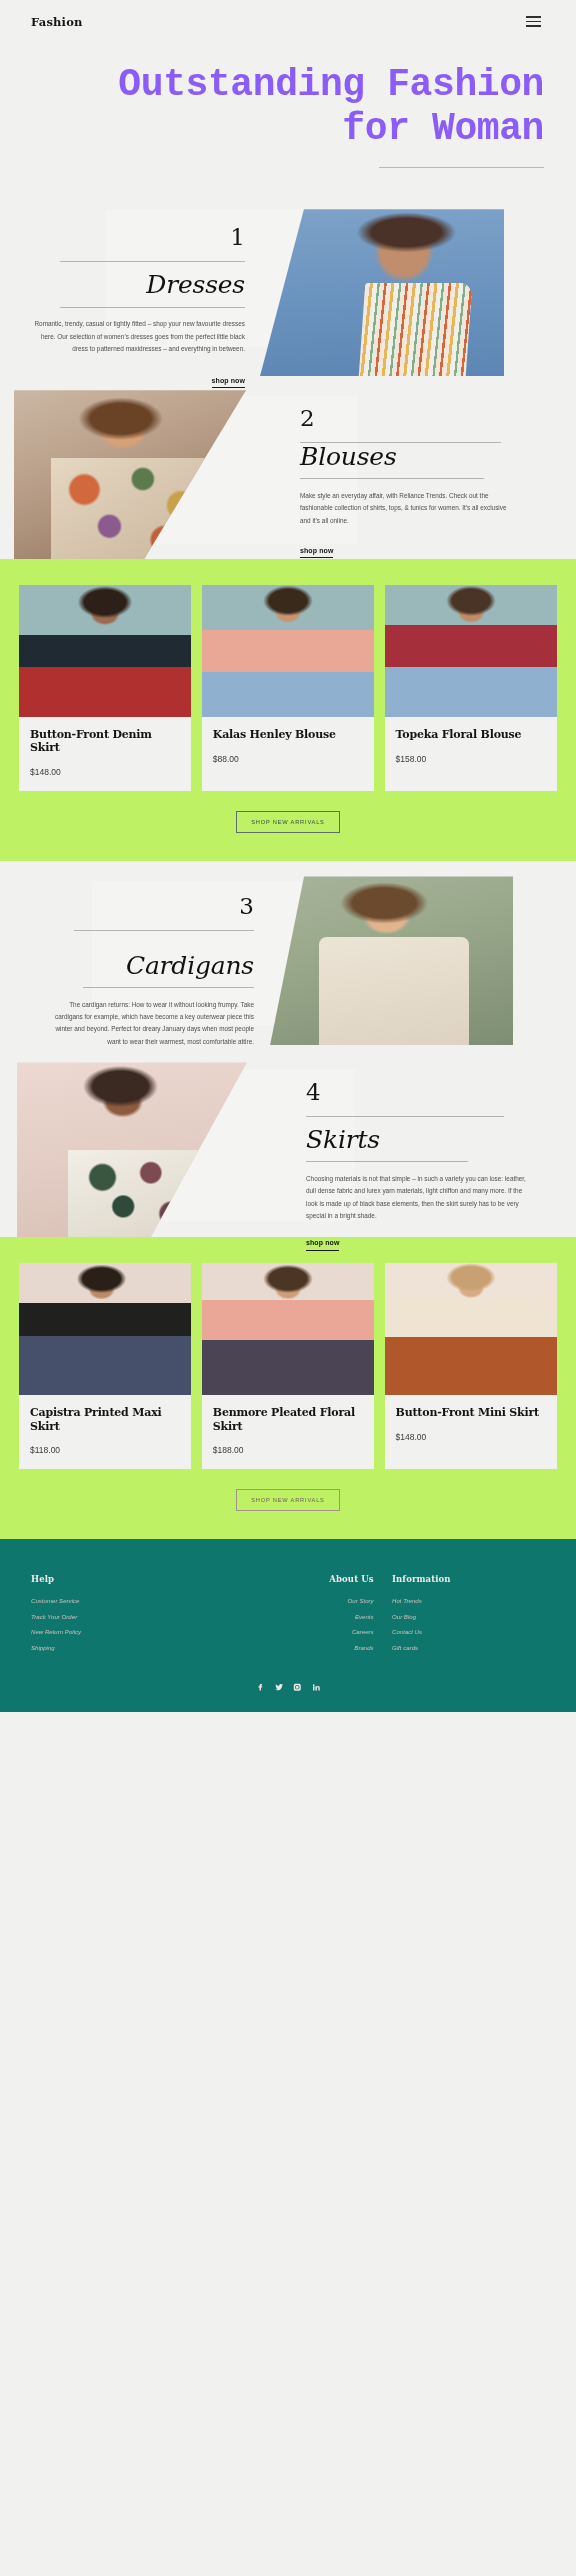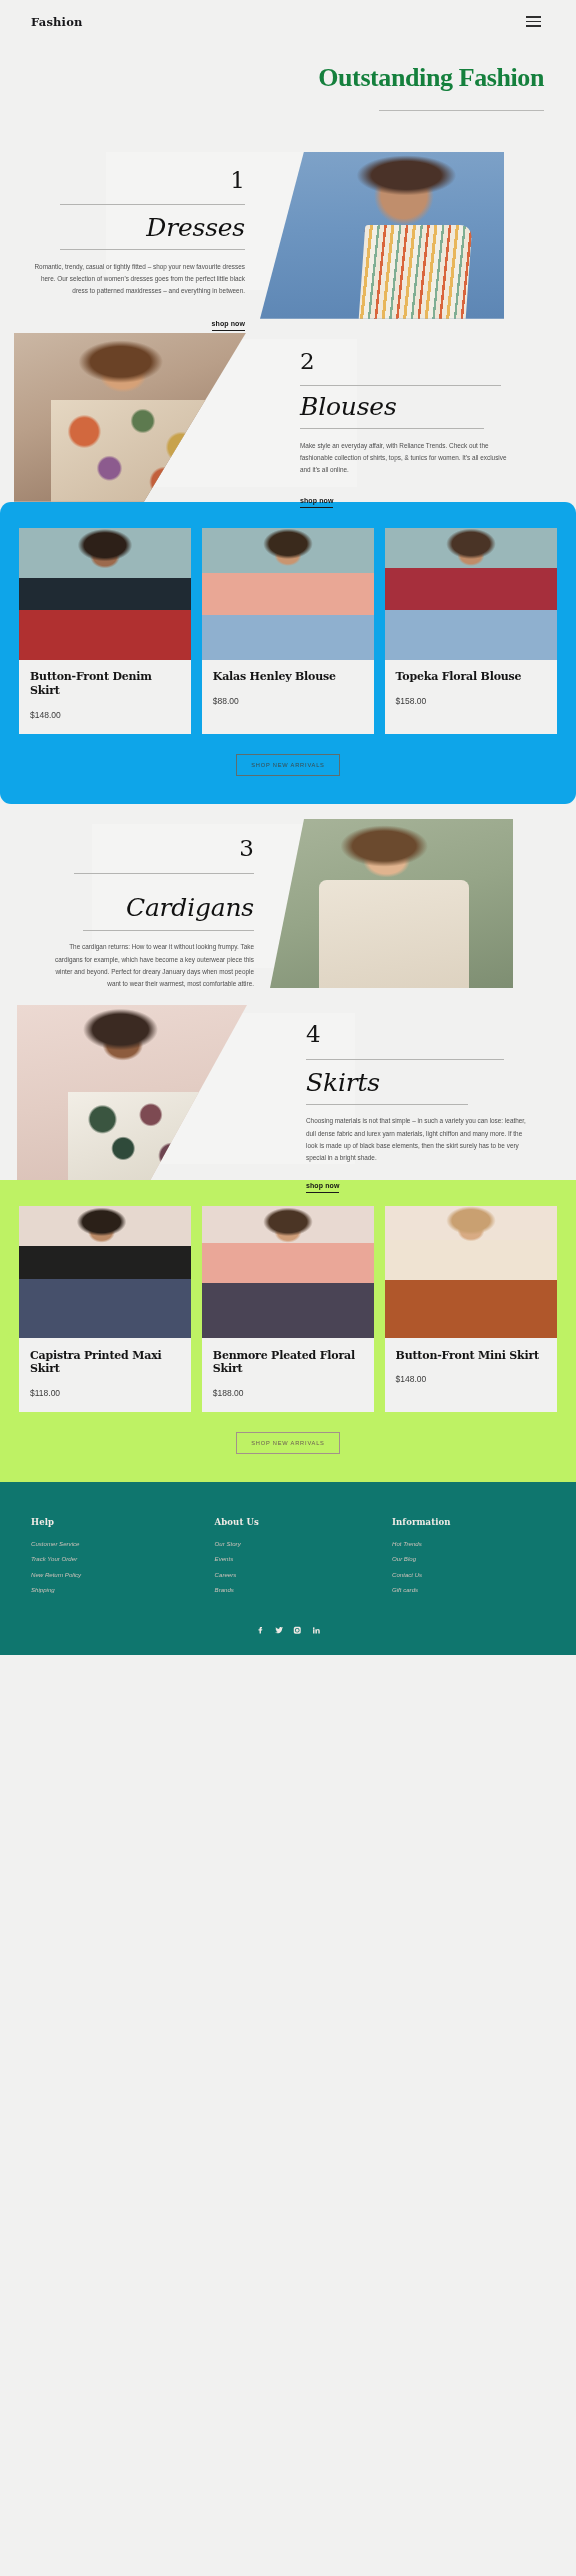--- a/index.html
+++ b/index.html
@@ -23,23 +23,23 @@
     font-family:"DejaVu Serif", serif;
     font-weight:700; font-size:11.5px; letter-spacing:0.2px; color:#17171a;
   }
   .hamburger { width:15.4px; height:11.5px; display:flex; flex-direction:column;
     justify-content:space-between; cursor:pointer; }
   .hamburger i { display:block; height:1.8px; background:#2f2f2f; border-radius:0; }
 
   
   .hero { padding:20px 32px 41px 0; text-align:right; background:#f1f1f0; }
   .hero h1 {
-    font-family:Liberation Serif, serif;
-    font-weight:700; font-size:26px; line-height:1.15;
-    letter-spacing:-0.4px; color:#15803d;
+    font-family:Liberation Mono, monospace;
+    font-weight:700; font-size:38px; line-height:1.15;
+    letter-spacing:-0.4px; color:#8b5cf6;
   }
   .hero-rule { width:165px; height:0.8px; background:#b9b9b7; margin:17px 0 0 auto; }
 
   
   .split { position:relative; background:#f1f1f0; }
   .split-inner { position:relative; width:576px; }
 
   .panel-img { position:absolute; top:0; overflow:hidden; }
 
   .card-white {
@@ -63,21 +63,21 @@
     font-family:"Liberation Sans", sans-serif;
   }
   .shopnow {
     display:inline-block; font-size:7px; font-weight:700; color:#141414;
     letter-spacing:0.1px; padding-bottom:3.1px; border-bottom:1.1px solid #1a1a1a;
     cursor:pointer;
   }
 
   
   .band { width:576px; padding:26px 15.4px 28px; }
-  .band.teal { background:#0ea5e9;border-radius:11px; }
+  .band.teal { background:#bef264; }
   .band.pink { background:#bef264; }
   .grid { display:flex; gap:10.8px; justify-content:center; }
   .pcard { width:172px; background:#f1f1f0; }
   .pcard .pimg { width:100%; height:132px; display:block; }
   .pcard .pbody { padding:10.8px 10.8px 14px; }
   .pcard .pname {
     font-family:"DejaVu Serif", serif; font-weight:700;
     font-size:11px; line-height:1.22; color:#141414; letter-spacing:-0.2px;
   }
   .pcard .pprice { margin-top:12.3px; font-size:8.5px; color:#3b3b3b; }
@@ -86,21 +86,21 @@
     font-size:5.7px; letter-spacing:0.8px; color:#3b4a4a;
     border:0.8px solid #5e6e6e; padding:7px 14.6px; background:transparent;
     cursor:pointer; font-family:"Liberation Sans", sans-serif;
   }
   .band.pink .outline-btn { color:#6a5a52; border-color:#a3928a; }
 
   
   .footer { background:#0f766e; padding:35px 31px 20px; }
   .fcols { display:flex; }
   .fcol { width:33.33%; }
-  .fcol:nth-child(2){ padding-left:12.3px; }
+  .fcol:nth-child(2){ padding-left:12.3px;text-align:right; }
   .fcol:nth-child(3){ padding-left:18.4px; }
   .fcol h4 {
     font-family:"DejaVu Serif", serif; font-weight:700;
     font-size:8.5px; color:#f2ece7; margin-bottom:13px; letter-spacing:0.1px;
   }
   .fcol a {
     display:block; font-size:6.1px; font-style:italic; color:#cdc2ba;
     margin-bottom:8.5px; text-decoration:none; font-family:"Liberation Sans", sans-serif;
   }
   .social { display:flex; justify-content:center; gap:8.5px; margin-top:23px; }
@@ -193,20 +193,21 @@
     <div class="hamburger">
       <i></i>
       <i></i>
       <i></i>
     </div>
   </div>
 
   <div class="hero">
     <h1>
       <span>Outstanding Fashion</span><br>
+      <span>for Woman</span>
     </h1>
     <div class="hero-rule"></div>
   </div>
 
   <div class="split" style="height:167px;">
     <div class="split-inner" style="height:167px;">
       <div class="card-white" style="left:106px; width:355px; height:138px; top:0;"></div>
       <div class="panel-img ph-dress" style="left:260px; width:244px; height:167px; clip-path:polygon(18% 0,100% 0,100% 100%,0 100%);"></div>
       <div class="txt" style="position:absolute; left:31px; top:17px; width:214px; text-align:right;">
         <div class="num">1</div>
@@ -221,21 +222,21 @@
     </div>
   </div>
 
   <div class="split" style="height:169px; margin-top:14px;">
     <div class="split-inner" style="height:169px;">
       <div class="card-white" style="left:123px; width:234px; height:148px; top:6.1px;"></div>
       <div class="panel-img ph-blouse" style="left:14px; width:232px; height:169px; clip-path:polygon(0 0,100% 0,56% 100%,0 100%);"></div>
       <div class="txt" style="position:absolute; left:300px; top:17px; width:230px; text-align:left;">
         <div class="num">2</div>
         <div class="rule" style="margin:12.3px 29px 0 0;"></div>
-        <div class="cat-title" style="margin-top:7px;">Blouses</div>
+        <div class="cat-title" style="margin-top:0;">Blouses</div>
         <div class="rule" style="margin:7.7px 46px 0 0;"></div>
         <div class="body-txt" style="margin-top:10.8px; width:218px;">Make style an everyday affair, with Reliance Trends. Check out the fashionable collection of shirts, tops, &amp; tunics for women. It's all exclusive and it's all online.</div>
         <div style="margin-top:15.4px;">
           <span class="shopnow">shop now</span>
         </div>
       </div>
     </div>
   </div>
 
   <div class="band teal">

